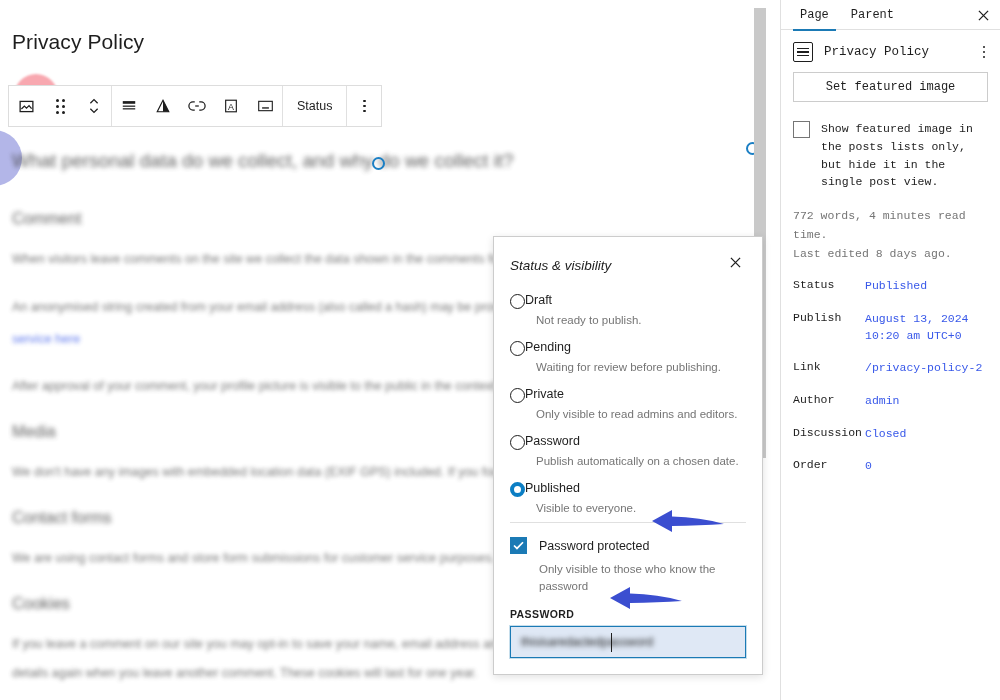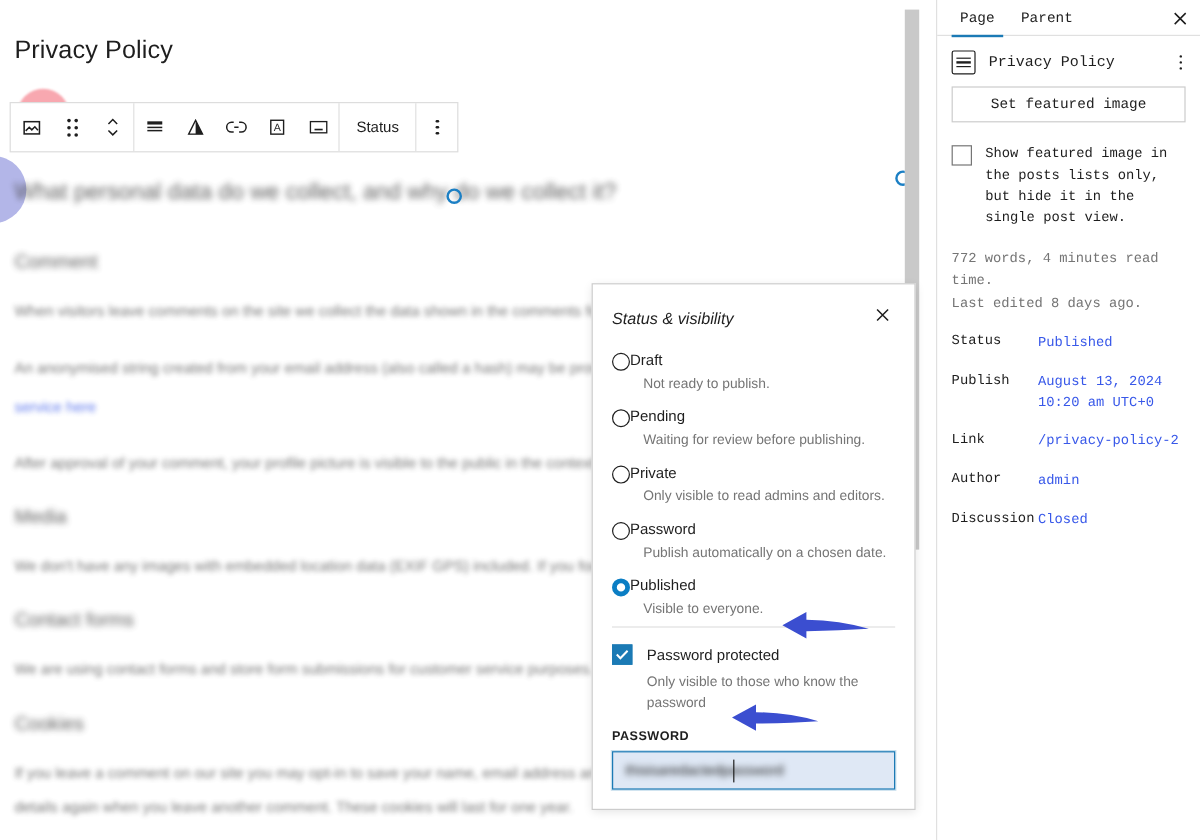--- a/index.html
+++ b/index.html
@@ -456,16 +456,20 @@
         <span class="meta-val">/privacy-policy-2</span>
       </div>
       <div class="meta-row">
         <span class="meta-key">Author</span>
         <span class="meta-val">admin</span>
       </div>
       <div class="meta-row">
         <span class="meta-key">Discussion</span>
         <span class="meta-val">Closed</span>
       </div>
+      <div class="meta-row">
+        <span class="meta-key">Order</span>
+        <span class="meta-val">0</span>
+      </div>
     </div>
   </div>
 
 </div>
 
 </body></html>

